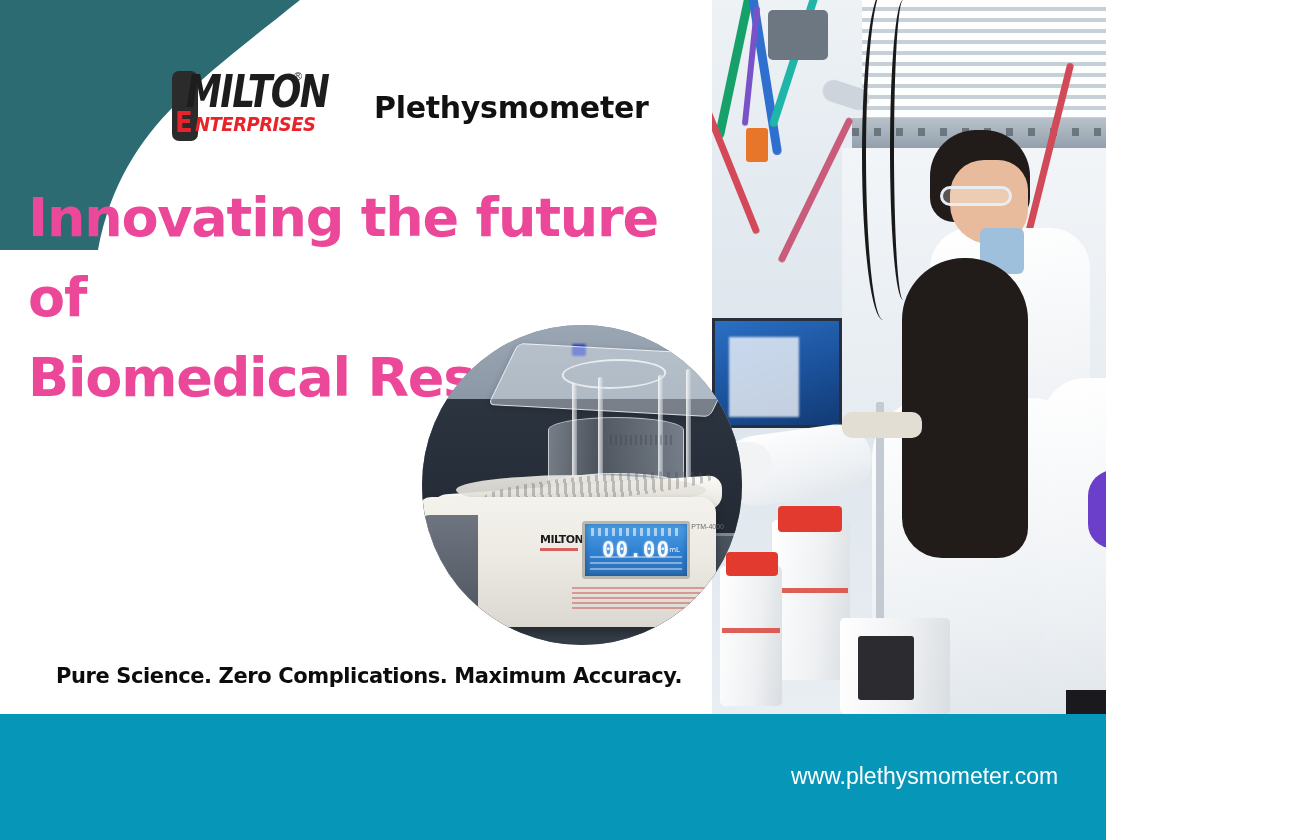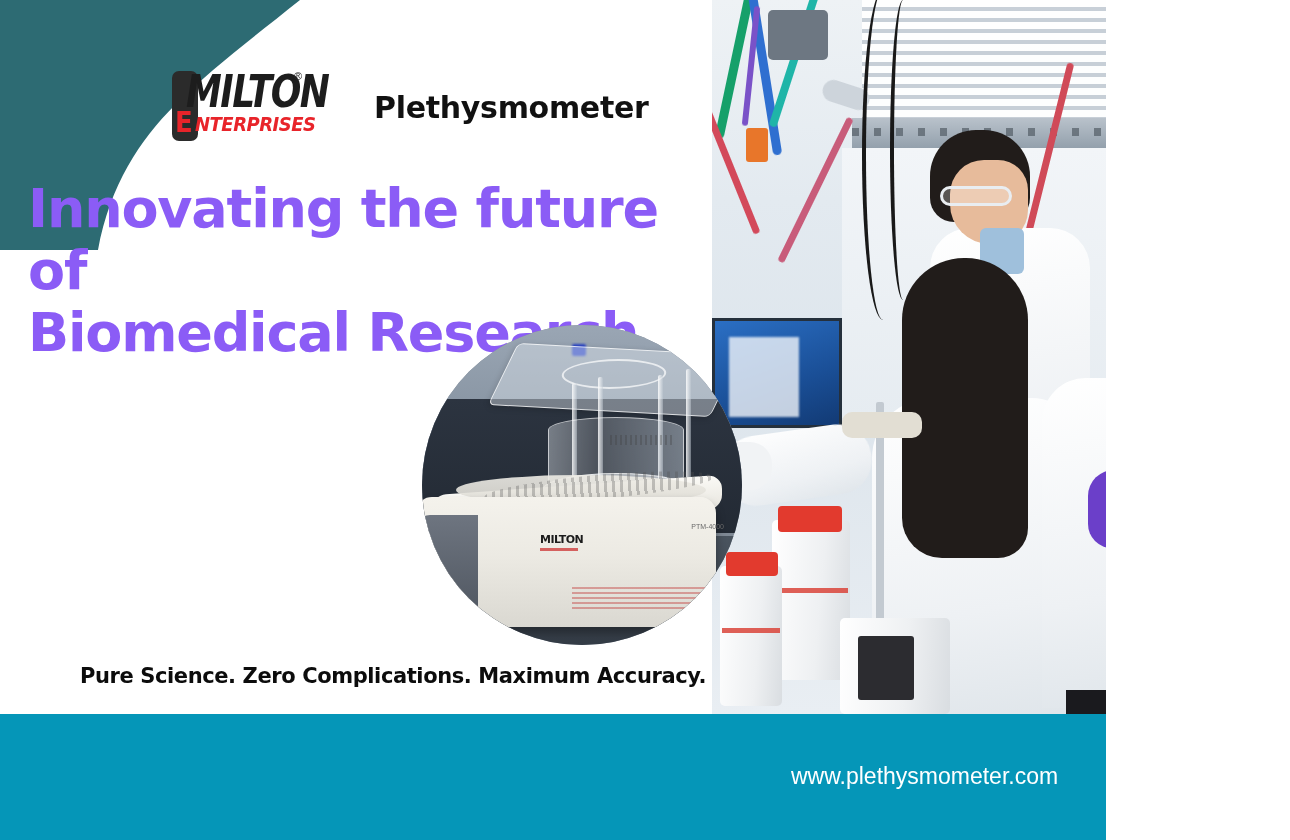--- a/index.html
+++ b/index.html
@@ -129,39 +129,39 @@
     font-family:"DejaVu Sans", sans-serif;
     font-size:30px; font-weight:bold; color:#111111;
     letter-spacing:-.3px; white-space:nowrap;
   }
 
   .headline{
     position:absolute; left:28px; top:178px; width:690px;
     font-family:"DejaVu Sans", sans-serif;
     font-weight:bold;
     font-size:54px;
-    line-height:62px;
+    line-height:80px;
     letter-spacing:-1.2px;
-    color:#8b5cf6;
+    color:#ec4899;
   }
   .headline .l2{ display:block; }
 
   .body-copy{
     position:absolute; left:31px; top:381px; width:392px;
     font-family:"Liberation Sans", sans-serif;
     font-size:19.5px;
     line-height:28px;
     color:#17181a;
   }
 
   .tagline{
     position:absolute; left:56px; top:664px;
     font-family:"DejaVu Sans", sans-serif;
     font-weight:bold; font-size:21px; letter-spacing:-.4px;
-    color:#0c0c0c; white-space:nowrap;margin-left:24px;
+    color:#0c0c0c; white-space:nowrap;
   }
 
   
   .product-circle{
     position:absolute; left:422px; top:325px;
     width:320px; height:320px; border-radius:50%;
     overflow:hidden;
     background:#7e8894;
     box-shadow:0 0 0 0 rgba(0,0,0,0);
   }
@@ -414,20 +414,26 @@
     <div class="arc-text"></div>
     <div class="instr-body"></div>
     <div class="instr-side"></div>
 
     <div class="brand-plate">
       <span class="bp1">MILTON</span>
       <span class="bp2"></span>
     </div>
     <div class="model-no">PTM-4000</div>
 
+    <div class="lcd">
+      <div class="lcd-top"></div>
+      <div class="lcd-val">00.00</div>
+      <div class="lcd-unit">mL</div>
+      <div class="lcd-rows"></div>
+    </div>
     <div class="warn-strip"></div>
   </div>
 
   <div class="tagline">Pure Science. Zero Complications. Maximum Accuracy.</div>
 
   <div class="contact-bar"></div>
   <div class="contact-site">www.plethysmometer.com</div>
 
 </div>
 

